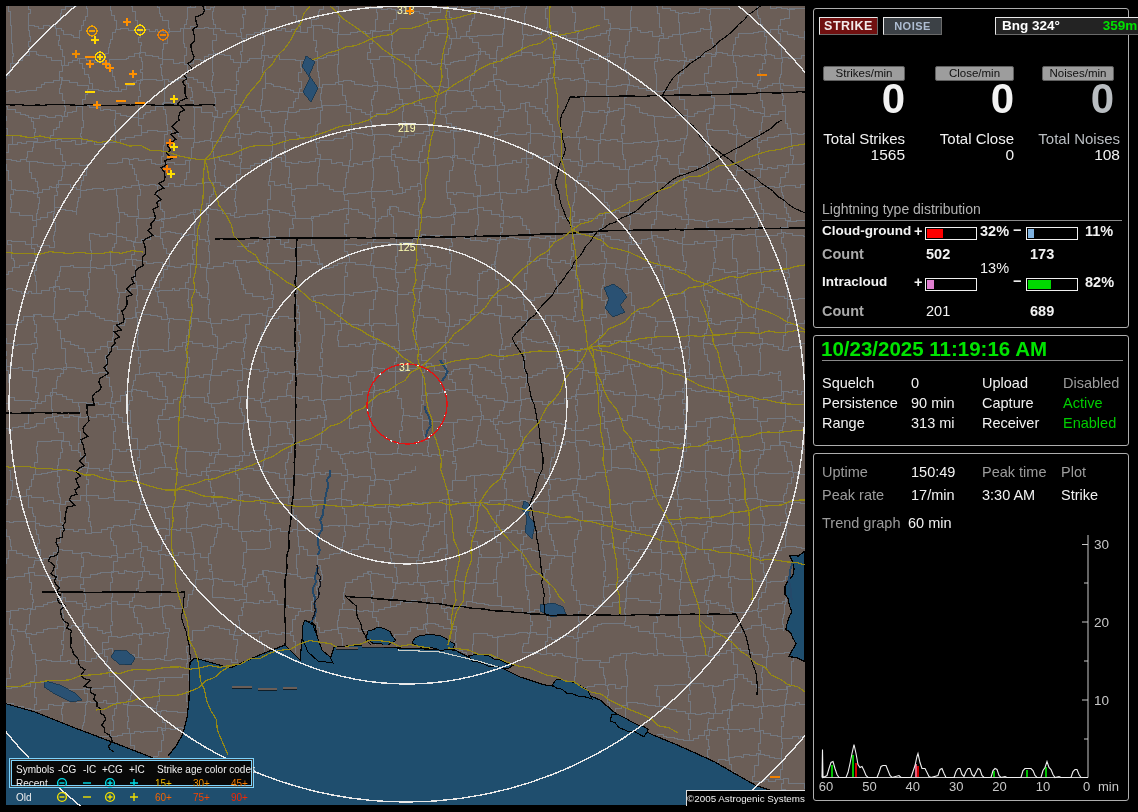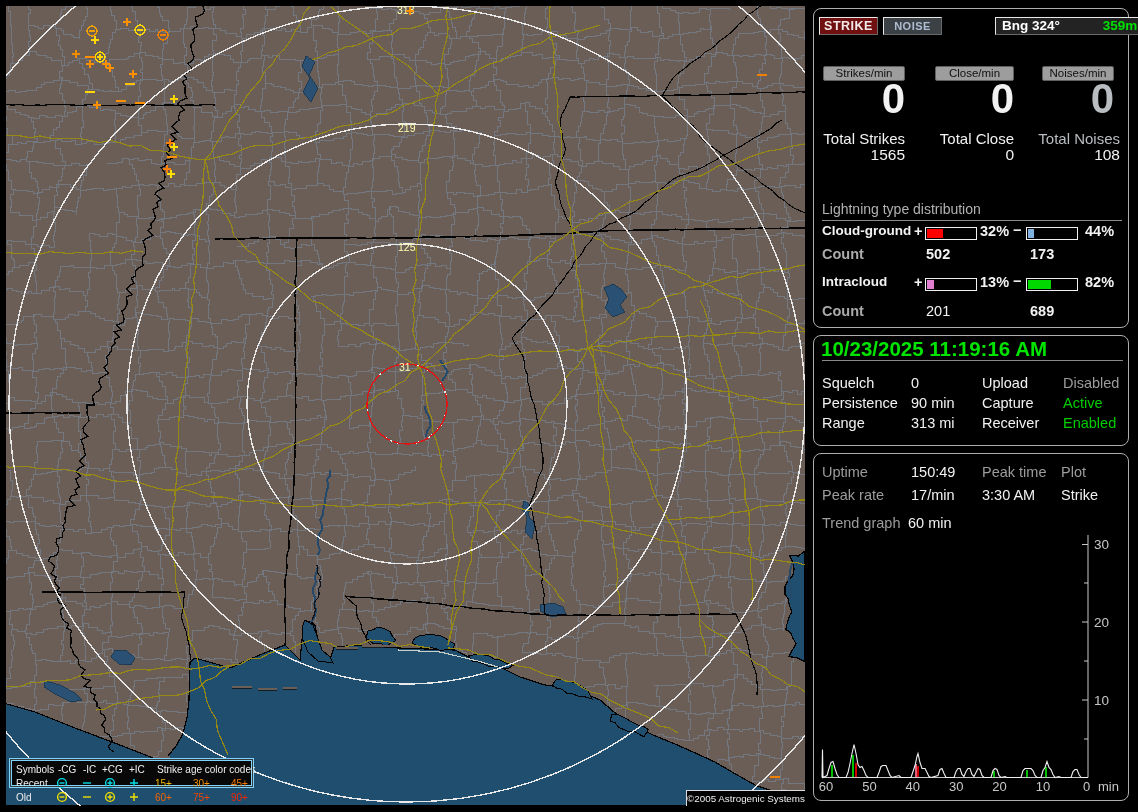--- a/index.html
+++ b/index.html
@@ -1,17 +1,17 @@
 <!DOCTYPE html>
 <html><head><meta charset="utf-8"><title>NexStorm</title><style>
 *{margin:0;padding:0;box-sizing:border-box}
 body{width:1138px;height:812px;background:#000;position:relative;overflow:hidden;
  font-family:"Liberation Sans",sans-serif;}
 .abs{position:absolute}
-.panel{position:absolute;left:813px;width:316px;background:#000;border:1px solid #aeaeae;border-radius:8px}
+.panel{position:absolute;left:813px;width:316px;background:#000;border:1px solid #aeaeae;border-radius:3px}
 .glab{color:#9c9c9c}
 .w{color:#f2f2f2}
 .grn{color:#00cd00}
 .btn3d{position:absolute;border:1px solid;border-color:#e8e8e8 #6a6a6a #6a6a6a #e8e8e8;
  font-weight:bold;text-align:center;}
 .minbtn{position:absolute;background:#9d9d9d;border:1px solid #5f5f5f;border-radius:2px;
  color:#101010;font-size:11.5px;text-align:center;line-height:13px;height:15px}
 .bar{position:absolute;height:13px;width:52px;border:1px solid #f0f0f0;background:#000;top:0}
 .bar>div{position:absolute;left:1px;top:1px;bottom:1px}
 .row14{position:absolute;font-size:14.5px;white-space:nowrap}
@@ -196,30 +196,30 @@
 <div class="row14 w" style="left:8px;top:214px;font-weight:bold;font-size:13.5px">Cloud-ground</div>
 <div class="row14 w" style="left:100px;top:214px;font-weight:bold">+</div>
 <div class="abs bar" style="left:111px;top:217.5px">
       <div style="background:#ff0000;width:16px"></div>
     </div>
 <div class="row14 w" style="left:166px;top:214px;font-weight:bold">32%</div>
 <div class="row14 w" style="left:199px;top:213px;font-weight:bold">−</div>
 <div class="abs bar" style="left:212px;top:217.5px">
       <div style="background:#7fb2e0;width:6px"></div>
     </div>
-<div class="row14 w" style="left:271px;top:214px;font-weight:bold">44%</div>
+<div class="row14 w" style="left:271px;top:214px;font-weight:bold">11%</div>
 <div class="row14" style="left:8px;top:237px;font-weight:bold;color:#aaa">Count</div>
 <div class="row14 w" style="left:112px;top:237px;font-weight:bold">502</div>
 <div class="row14 w" style="left:216px;top:237px;font-weight:bold">173</div>
 <div class="row14 w" style="left:8px;top:265px;font-weight:bold;font-size:13.5px">Intracloud</div>
 <div class="row14 w" style="left:100px;top:265px;font-weight:bold">+</div>
 <div class="abs bar" style="left:111px;top:268.5px">
       <div style="background:#e07fd0;width:7px"></div>
     </div>
-<div class="row14 w" style="left:166px;top:265px;font-weight:bold">13%</div>
+<div class="row14 w" style="left:166px;top:251px;font-weight:normal">13%</div>
 <div class="row14 w" style="left:199px;top:264px;font-weight:bold">−</div>
 <div class="abs bar" style="left:212px;top:268.5px">
       <div style="background:#00d800;width:23px"></div>
     </div>
 <div class="row14 w" style="left:271px;top:265px;font-weight:bold">82%</div>
 <div class="row14" style="left:8px;top:294px;font-weight:bold;color:#aaa">Count</div>
 <div class="row14 w" style="left:112px;top:294px;font-weight:normal">201</div>
 <div class="row14 w" style="left:216px;top:294px;font-weight:bold">689</div>
 </div>
 <div class="panel" style="top:335px;height:111px">

